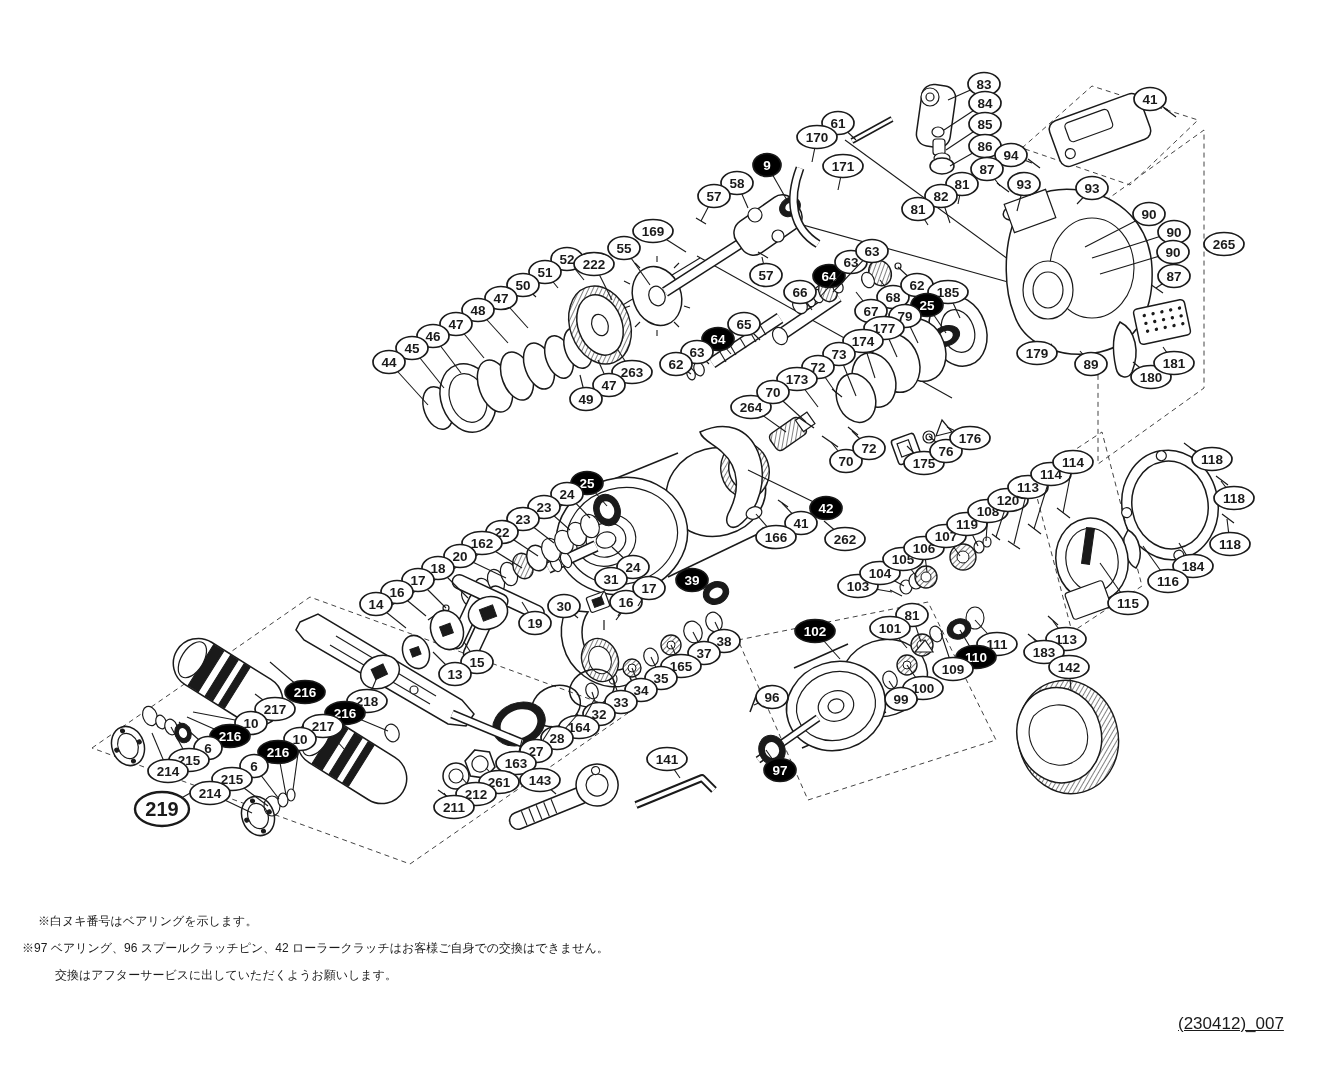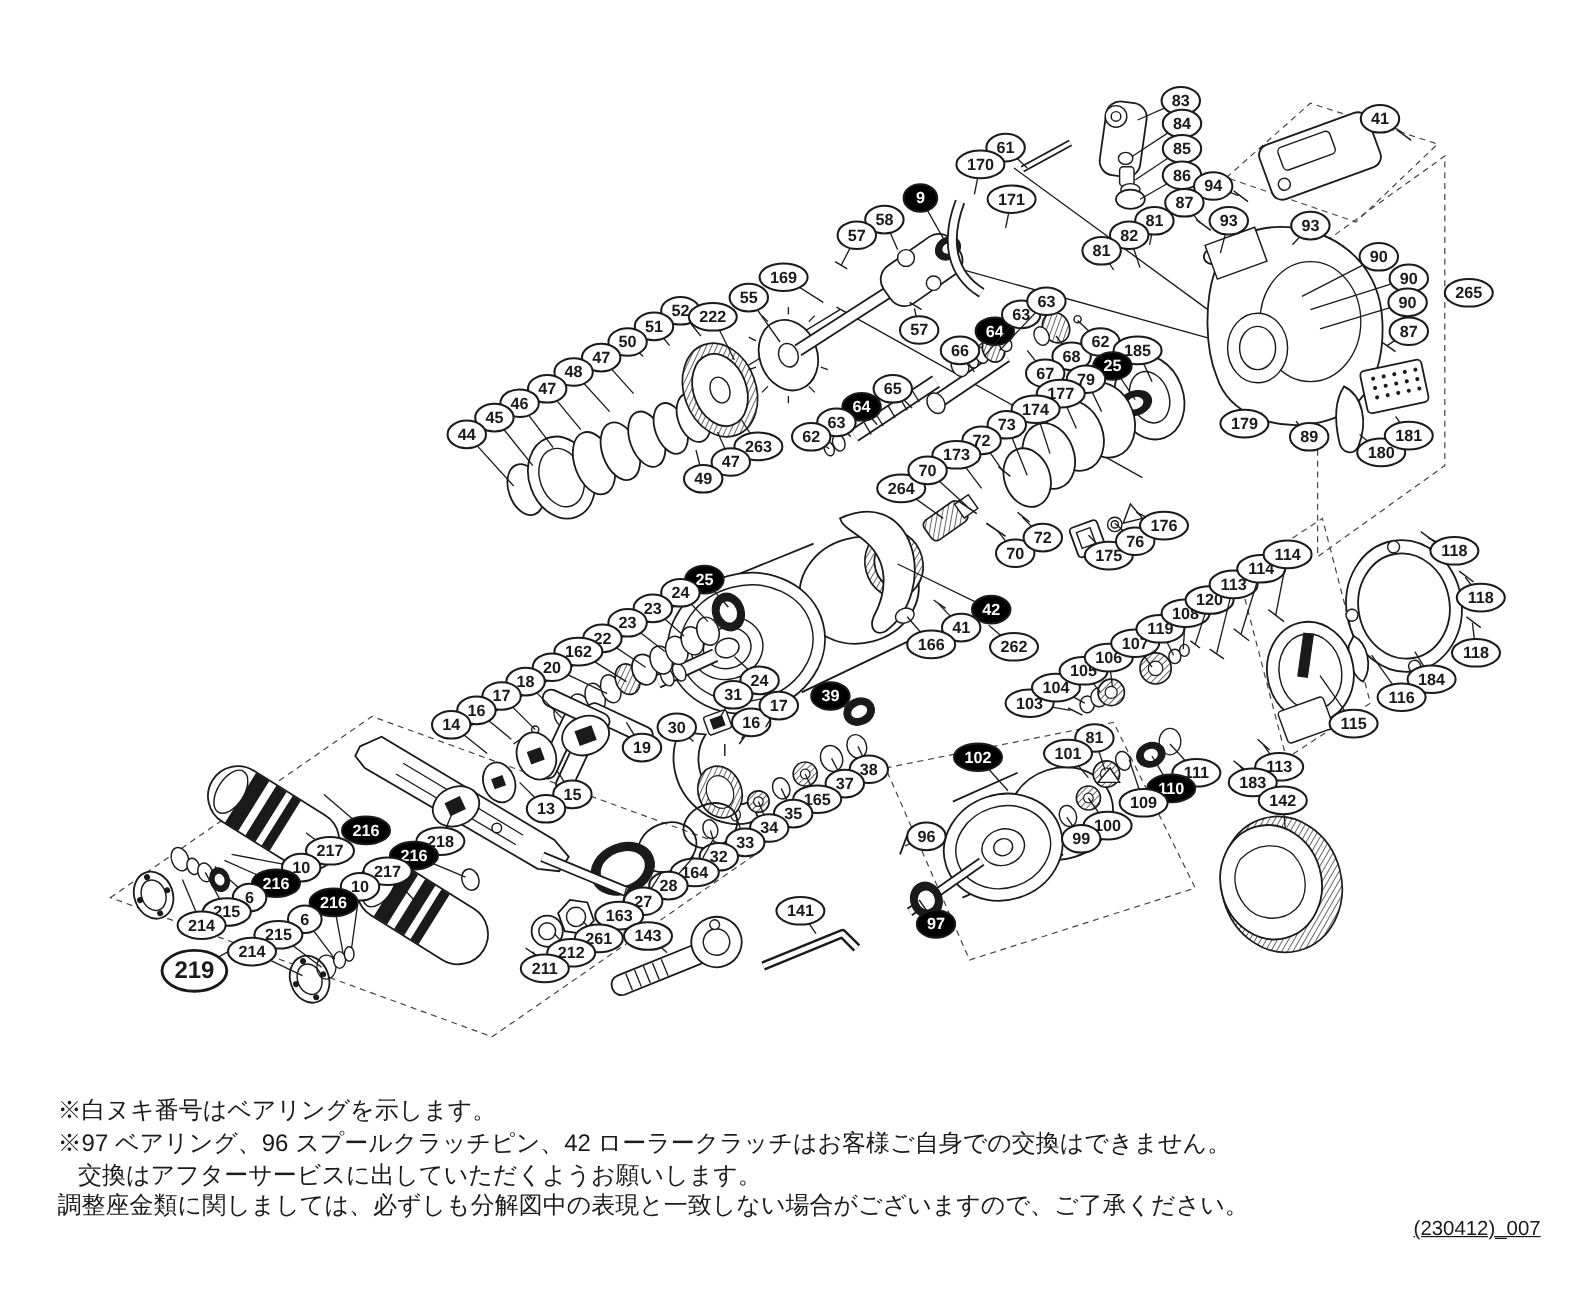--- a/index.html
+++ b/index.html
@@ -6,21 +6,21 @@
   #stage{position:relative;width:1325px;height:1074px;background:#fff;overflow:hidden;
          font-family:"Liberation Sans",sans-serif;color:#1a1a1a;}
   #diagram{position:absolute;left:0;top:0;}
   .p{fill:#fff;stroke:#1a1a1a;stroke-width:1.5;}
   .p2{fill:#fff;stroke:#1a1a1a;stroke-width:1.2;}
   .ln{fill:none;stroke:#1a1a1a;stroke-width:1.5;}
   .ln2{fill:none;stroke:#1a1a1a;stroke-width:1.1;}
   .dk{fill:#1a1a1a;stroke:#1a1a1a;stroke-width:1;}
   .ht{fill:url(#h);stroke:#1a1a1a;stroke-width:1.4;}
   .dash{fill:none;stroke:#444;stroke-width:1;stroke-dasharray:5 4;}
-  .note{position:absolute;font-size:20px;line-height:1.2;white-space:nowrap;margin-left:10px;}
+  .note{position:absolute;font-size:12px;line-height:1.2;white-space:nowrap;}
   #fig-code{position:absolute;left:1178px;top:1014px;font-size:17px;text-decoration:underline;}
 </style>
 </head>
 <body>
 
 <div id="stage">
 
 <svg id="diagram" width="1325" height="1074" viewBox="0 0 1325 1074">
   <defs>
     <pattern id="h" width="4" height="4" patternUnits="userSpaceOnUse" patternTransform="rotate(45)">
@@ -1212,18 +1212,17 @@
         </g>
         <g>
           <line x1="210" y1="793" x2="252" y2="813" stroke="#1a1a1a" stroke-width="1.1"></line>
           <ellipse cx="210" cy="793" rx="20" ry="11.5" fill="#ffffff" stroke="#1a1a1a" stroke-width="1.7"></ellipse>
           <text x="210" y="793" text-anchor="middle" dominant-baseline="central" font-family="&quot;Liberation Sans&quot;, sans-serif" font-weight="bold" font-size="13.5" fill="#1a1a1a">214</text>
         </g>
       </g>
 </svg>
 
 <div class="note" style="left:38px; top:914px;">※白ヌキ番号はベアリングを示します。</div>
-<div class="note" style="left:38px; top:941px;">※97 ベアリング、96 スプールクラッチピン、42 ローラークラッチはお客様ご自身での交換はできません。</div>
+<div class="note" style="left:22px; top:941px;">※97 ベアリング、96 スプールクラッチピン、42 ローラークラッチはお客様ご自身での交換はできません。</div>
 <div class="note" style="left:55px; top:968px;">交換はアフターサービスに出していただくようお願いします。</div>
-<div class="note" style="left:38px; top:993px;">調整座金類に関しましては、必ずしも分解図中の表現と一致しない場合がございますので、ご了承ください。</div>
 <div id="fig-code">(230412)_007</div>
 
 </div>
 
 </body></html>

